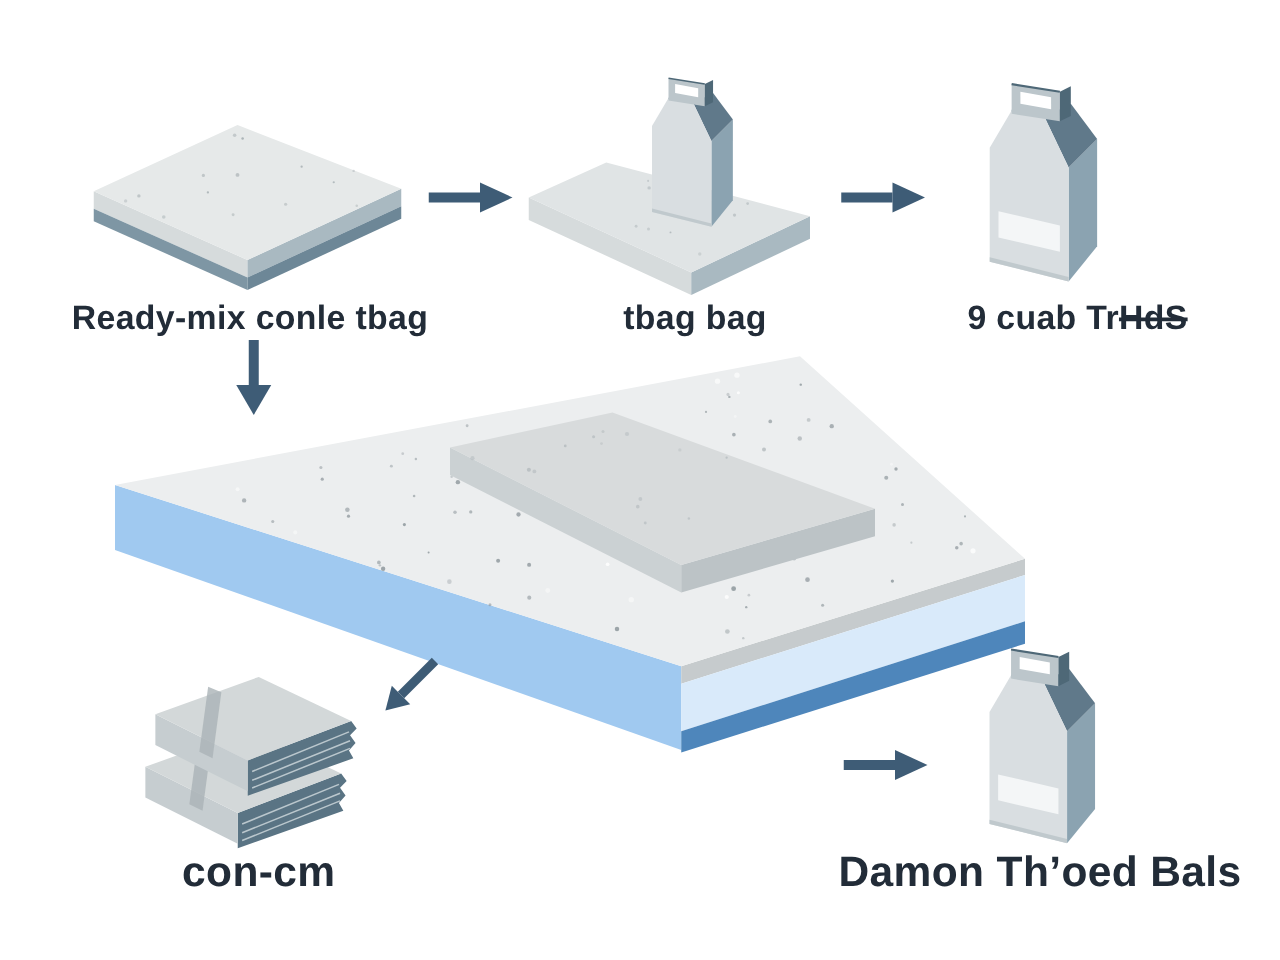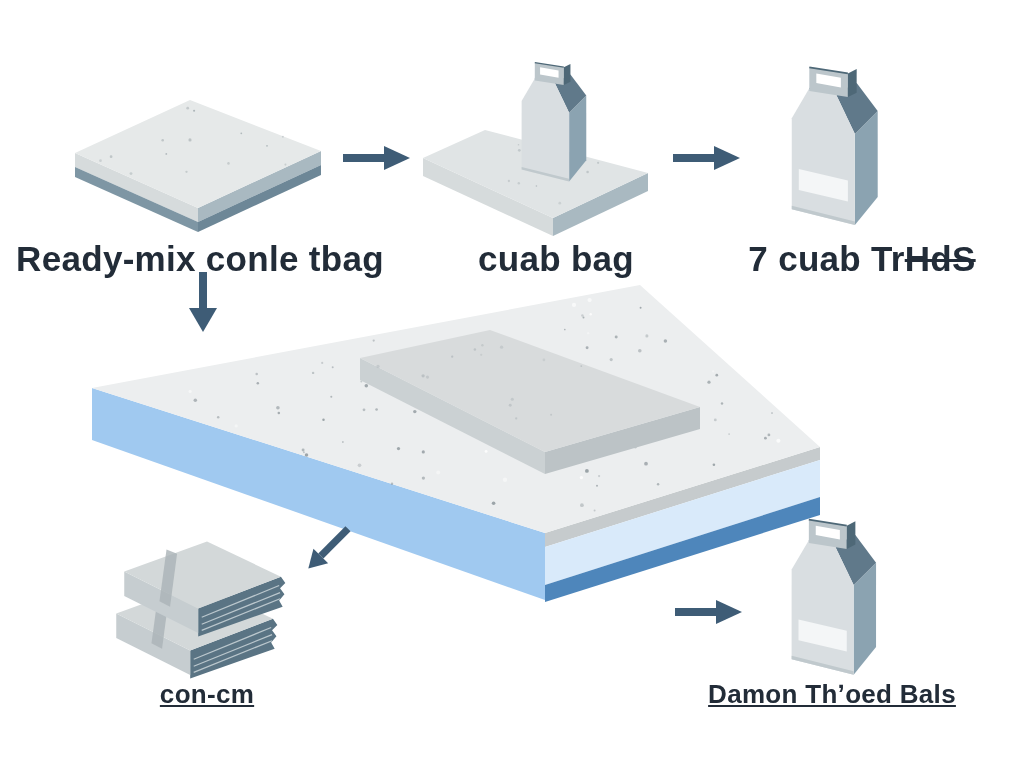--- a/index.html
+++ b/index.html
@@ -7,25 +7,25 @@
     width:1024px;height:768px;position:relative;overflow:hidden;
     background:var(--bg,#fff);
     font-family:"Liberation Sans",sans-serif;
   }
   .abs{position:absolute;}
   .lbl{
     position:absolute;
     transform:translateX(-50%);
     white-space:nowrap;
     font-weight:600;
-    font-size:35px;
+    font-size:27px;
     color:var(--text,#222c38);
     letter-spacing:.3px;
   }
-  .lbl.small{font-size:26px;text-decoration:underline;}
+  .lbl.small{font-size:34px;}
   .strike{text-decoration:line-through;text-decoration-thickness:2.5px;}
   svg{display:block;overflow:visible;}
   .arrow{fill:var(--arrow,#3e5c76);}
 </style>
 </head>
 <body>
 
 <svg width="0" height="0" aria-hidden="true">
   <defs>
 
@@ -110,22 +110,22 @@
 <svg class="abs" style="left:673px;top:142px" width="70" height="32" viewBox="0 0 70 32">
   <use href="#harrow"></use>
 </svg>
 
 <svg class="abs" style="left:783px;top:58px" width="114" height="172" viewBox="0 0 130 195">
   <use href="#bag-shape"></use>
   <polygon points="18,126 74,139 74,163 18,150" style="fill:var(--bag_label)"></polygon>
 </svg>
 
 <div class="lbl" style="left:200px;top:239px">Ready-mix conle tbag</div>
-<div class="lbl" style="left:556px;top:239px">cuab bag</div>
-<div class="lbl" style="left:862px;top:239px"><span>7 cuab Tr</span><span class="strike">HdS</span></div>
+<div class="lbl" style="left:556px;top:239px">tbag bag</div>
+<div class="lbl" style="left:862px;top:239px"><span>9 cuab Tr</span><span class="strike">HdS</span></div>
 
 <svg class="abs" style="left:187px;top:272px" width="32" height="62" viewBox="0 0 32 62">
   <polygon points="12,0 20,0 20,36 12,36" class="arrow"></polygon>
   <polygon points="2,36 30,36 16,60" class="arrow"></polygon>
 </svg>
 
 <svg class="abs" style="left:85px;top:275px" width="740" height="345" viewBox="0 0 740 345">
   <polygon points="7,113 460,258 460,325 7,165" style="fill:var(--big_face_blue)"></polygon>
   <polygon points="460,258 735,172 735,185 460,272" style="fill:var(--big_band_gray)"></polygon>
   <polygon points="460,272 735,185 735,222 460,310" style="fill:var(--big_face_lightblue)"></polygon>

